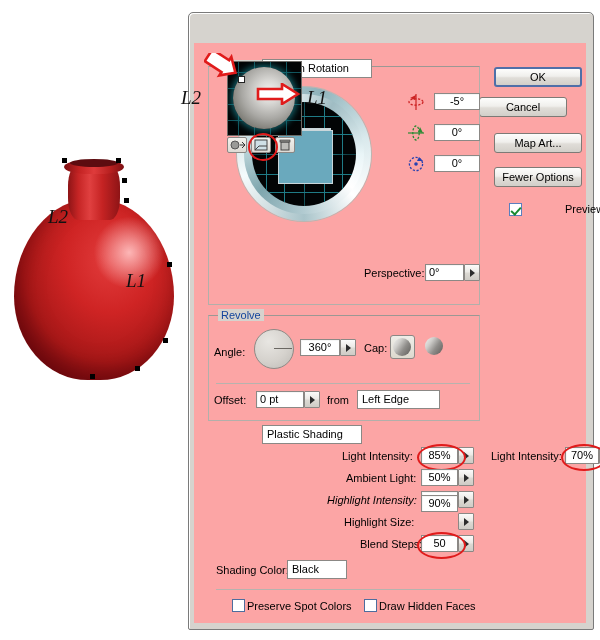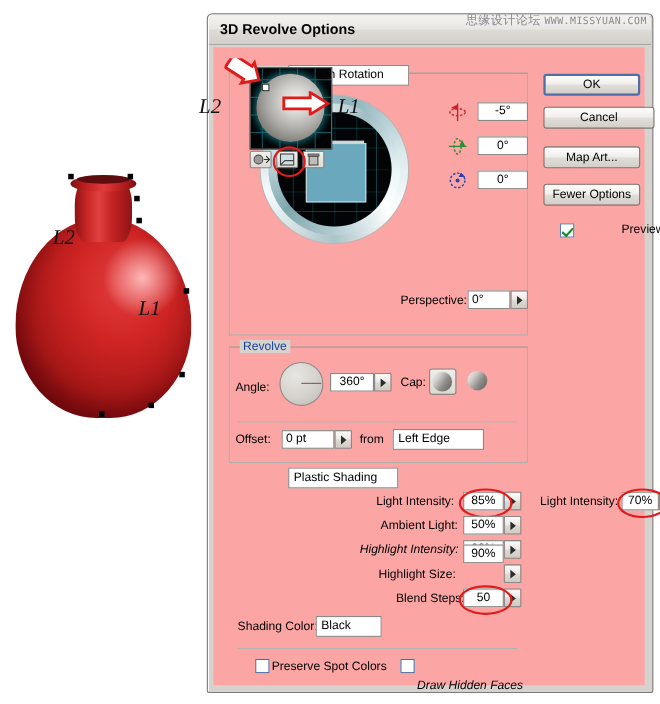--- a/index.html
+++ b/index.html
@@ -195,32 +195,25 @@
     <div class="anchor" style="left:149px;top:188px;"></div>
     <div class="anchor" style="left:121px;top:216px;"></div>
     <div class="anchor" style="left:76px;top:224px;"></div>
     <div class="lbl" style="left:34px;top:56px;">L2</div>
     <div class="lbl" style="left:112px;top:120px;">L1</div>
   </div>
 </div>
 
 <div id="dialog">
 
-  <div id="titlebar">
-    <div id="title">3D Revolve Options</div>
-    <div id="watermark">
-      <span id="wm-cn">思缘设计论坛</span>
-      <span id="wm-en">WWW.MISSYUAN.COM</span>
-    </div>
-  </div>
 
   <div id="body">
 
     <div class="btn default" style="left:300px;top:24px;width:88px;">OK</div>
-    <div class="btn" style="left:300px;top:54px;width:101px;">Cancel</div>
+    <div class="btn" style="left:285px;top:54px;width:88px;">Cancel</div>
     <div class="btn" style="left:300px;top:124px;width:88px;">Fewer Options</div>
     <div class="btn" style="left:300px;top:90px;width:88px;">Map Art...</div>
     <div style="position:absolute;left:315px;top:160px;">
       <div class="cbx checked" style="left:0;top:0;"></div>
       <span class="lab" style="left:16px;top:0px;margin-left:40px;">Preview</span>
     </div>
 
     <div class="group" style="left:14px;top:23px;width:270px;height:237px;">
       <span class="group-title">Position:</span>
     </div>
@@ -359,21 +352,21 @@
     <div class="combo" style="left:93px;top:517px;width:60px;">Black</div>
 
     <div class="sep" style="left:22px;top:546px;width:254px;"></div>
 
     <div style="position:absolute;left:38px;top:556px;">
       <div class="cbx plain" style="left:0;top:0;"></div>
       <span class="lab" style="left:15px;top:1px;">Preserve Spot Colors</span>
     </div>
     <div style="position:absolute;left:170px;top:556px;">
       <div class="cbx plain" style="left:0;top:0;"></div>
-      <span class="lab" style="left:15px;top:18px;font-style:italic;">Draw Hidden Faces</span>
+      <span class="lab" style="left:15px;top:1px;">Draw Hidden Faces</span>
     </div>
 
     <svg style="position:absolute;left:10px;top:10px;" width="42" height="38" viewBox="0 0 42 38">
       <path d="M2 4 L22 4 L22 0 L34 11 L22 22 L22 18 L2 18 Z" fill="#ffffff" stroke="#e01b1b" stroke-width="2.6" transform="rotate(33 18 11)"></path>
     </svg>
     <svg style="position:absolute;left:62px;top:40px;" width="46" height="22" viewBox="0 0 46 22">
       <path d="M2 6 L26 6 L26 1 L42 11 L26 21 L26 16 L2 16 Z" fill="#ffffff" stroke="#e01b1b" stroke-width="2.6"></path>
     </svg>
     <div class="ann-circle" style="left:54px;top:90px;width:26px;height:24px;"></div>
 

